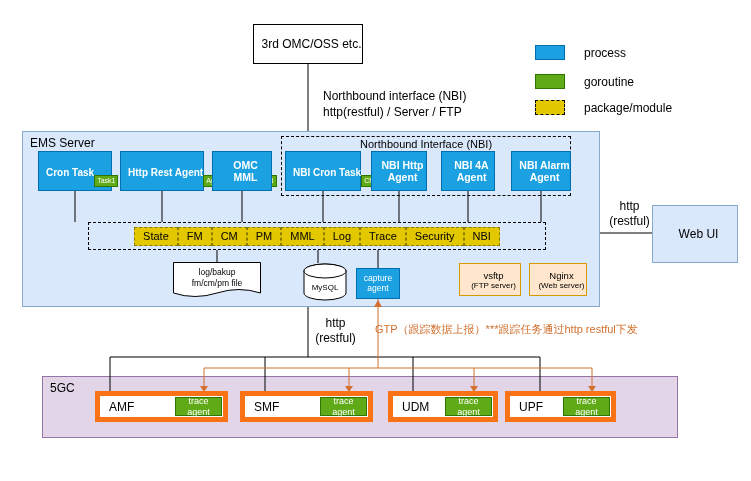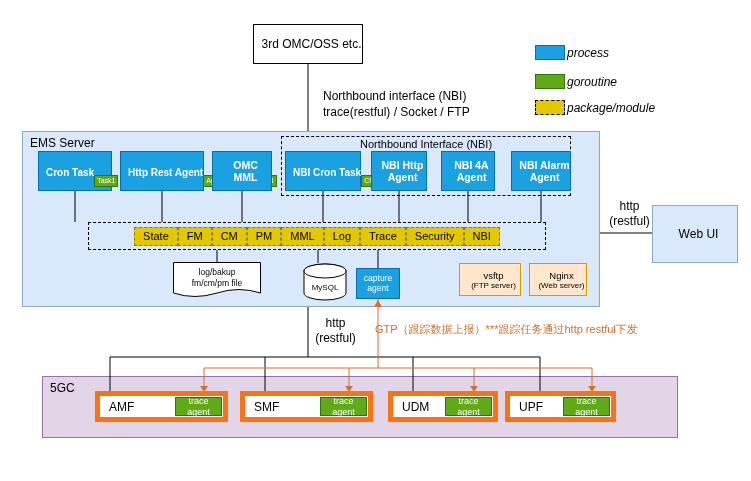--- a/index.html
+++ b/index.html
@@ -37,21 +37,21 @@
   .gtp { font-size:11px; color:#d2702f; white-space:nowrap; }
 
   .coregroup { background:#e1d5e7; border:1px solid #9673a6; }
   .core-title { position:absolute; left:7px; top:4px; font-size:12px; }
   .nf { background:#fff; border:5px solid #f97316; }
   .nf-name { position:absolute; left:9px; top:50%; transform:translateY(-50%); font-size:12px; }
   .tagent { position:absolute; right:1px; top:1px; bottom:1px; width:47px; background:#60a917; border:1px solid #2d7600; color:#fff; display:flex; align-items:center; justify-content:center; text-align:center; font-size:9px; line-height:1.15; padding:0 4px; }
 
   .capture { background:#1ba1e2; border:1px solid #006eaf; color:#fff; display:flex; align-items:center; justify-content:center; text-align:center; font-size:8.5px; line-height:1.15; padding:0 16px; }
 
-  .legend-row { position:absolute; display:flex; align-items:center; gap:2px; z-index:2;font-style:italic; }
+  .legend-row { position:absolute; display:flex; align-items:center; gap:19px; z-index:2; }
   .swatch { width:30px; height:15px; }
   .swatch.process { background:#1ba1e2; border:1px solid #006eaf; }
   .swatch.goroutine { background:#60a917; border:1px solid #2d7600; }
   .swatch.package { background:#e3c800; border:1px dashed #000; }
   .legend-label { font-size:12px; }
 
   .docshape { position:absolute; z-index:2; }
   .doc-text { position:absolute; left:0; top:5px; width:100%; text-align:center; font-size:8.5px; line-height:11px; }
 </style>
 </head>
@@ -103,21 +103,21 @@
       <polygon points="588,386 596,386 592,392"></polygon>
     </g>
   </svg>
 
   <div class="node omc" style="left:253px;top:24px;width:110px;height:40px">
     <span>3rd OMC/OSS etc.</span>
   </div>
 
   <div class="node notetext" style="left:316px;top:88px">
     <div>Northbound interface (NBI)</div>
-    <div>trace(restful) / Socket / FTP</div>
+    <div>http(restful) / Server / FTP</div>
   </div>
 
   <div class="legend-row" style="left:535px;top:45px">
     <span class="swatch process"></span>
     <span class="legend-label">process</span>
   </div>
   <div class="legend-row" style="left:535px;top:74px">
     <span class="swatch goroutine"></span>
     <span class="legend-label">goroutine</span>
   </div>

